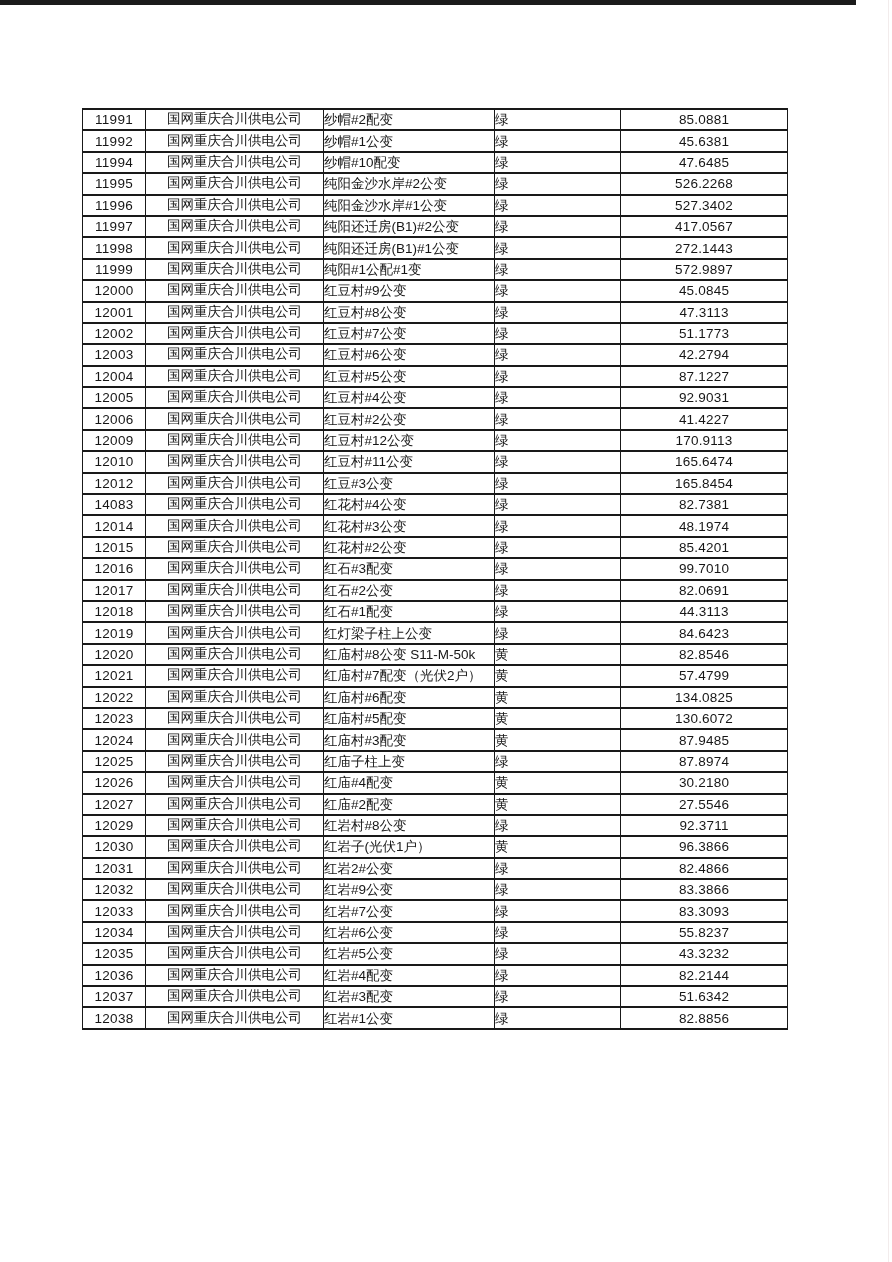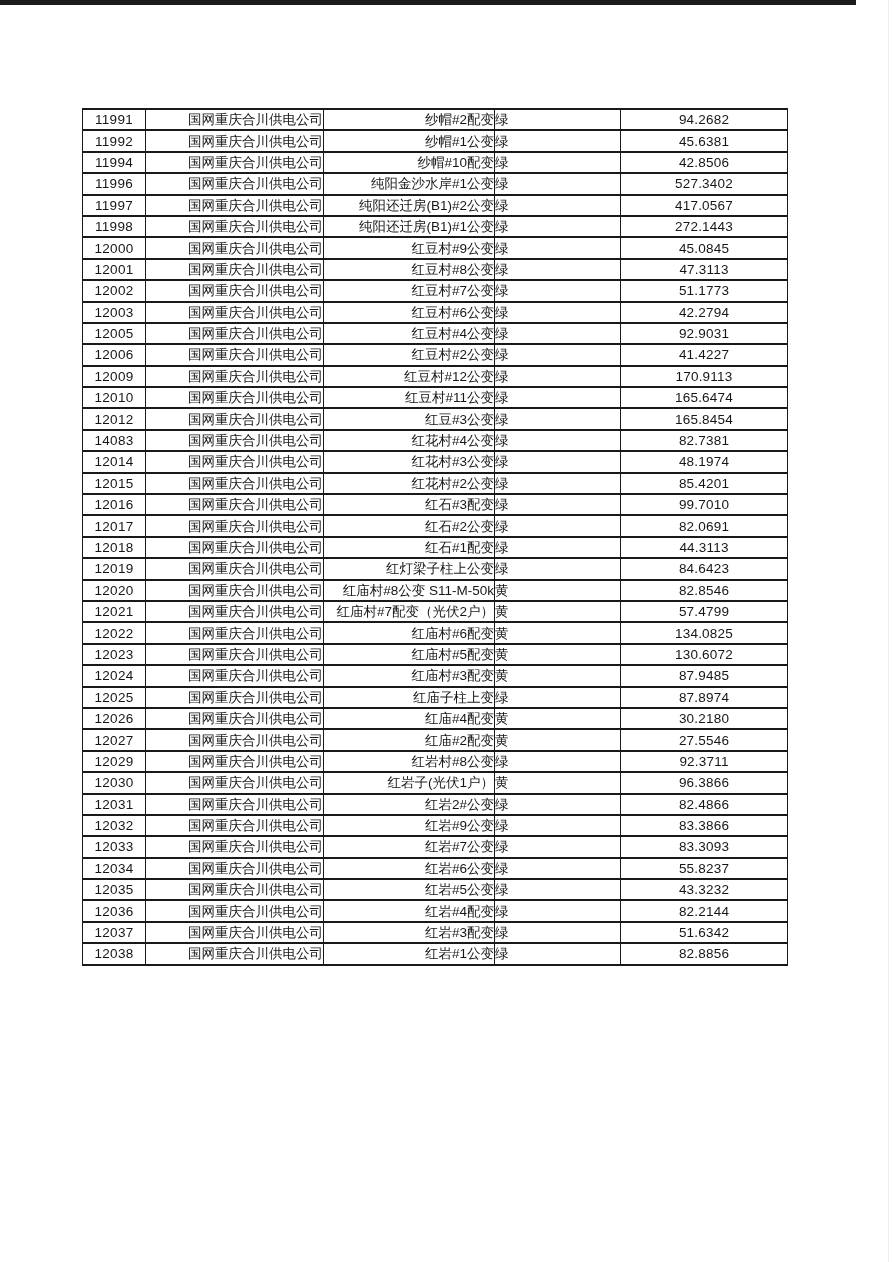--- a/index.html
+++ b/index.html
@@ -43,22 +43,22 @@
     border-bottom: 2px solid var(--border-color);
     height: 21.4px;
     padding: 0;
     box-sizing: border-box;
     overflow: hidden;
     white-space: nowrap;
     line-height: 19px;
     vertical-align: middle;
   }
   td.c-id     { text-align: center; letter-spacing: 0.3px; }
-  td.c-company{ text-align: right; padding-left: 4px; }
-  td.c-device { text-align: right; padding-left: 4px; }
+  td.c-company{ text-align: center; padding-left: 4px; font-family: Liberation Mono, monospace; }
+  td.c-device { text-align: left; padding-left: 4px; }
   td.c-status { text-align: left; padding-left: 4px; }
   td.c-value  { text-align: center; letter-spacing: 0.2px; }
 </style>
 </head>
 <body>
 
 <div class="page" style="background: rgb(255, 255, 255);">
   <div class="scan-border-top" style="background: rgb(27, 27, 27);"></div>
   <div class="scan-border-right"></div>
 
@@ -69,35 +69,42 @@
       <col style="width:171px">
       <col style="width:126px">
       <col style="width:167px">
     </colgroup>
     <tbody>
         <tr>
       <td class="c-id">11991</td>
       <td class="c-company">国网重庆合川供电公司</td>
       <td class="c-device">纱帽#2配变</td>
       <td class="c-status">绿</td>
-      <td class="c-value">94.2682</td>
+      <td class="c-value">85.0881</td>
     </tr>
         <tr>
       <td class="c-id">11992</td>
       <td class="c-company">国网重庆合川供电公司</td>
       <td class="c-device">纱帽#1公变</td>
       <td class="c-status">绿</td>
       <td class="c-value">45.6381</td>
     </tr>
         <tr>
       <td class="c-id">11994</td>
       <td class="c-company">国网重庆合川供电公司</td>
       <td class="c-device">纱帽#10配变</td>
       <td class="c-status">绿</td>
-      <td class="c-value">42.8506</td>
+      <td class="c-value">47.6485</td>
+    </tr>
+        <tr>
+      <td class="c-id">11995</td>
+      <td class="c-company">国网重庆合川供电公司</td>
+      <td class="c-device">纯阳金沙水岸#2公变</td>
+      <td class="c-status">绿</td>
+      <td class="c-value">526.2268</td>
     </tr>
         <tr>
       <td class="c-id">11996</td>
       <td class="c-company">国网重庆合川供电公司</td>
       <td class="c-device">纯阳金沙水岸#1公变</td>
       <td class="c-status">绿</td>
       <td class="c-value">527.3402</td>
     </tr>
         <tr>
       <td class="c-id">11997</td>
@@ -107,20 +114,27 @@
       <td class="c-value">417.0567</td>
     </tr>
         <tr>
       <td class="c-id">11998</td>
       <td class="c-company">国网重庆合川供电公司</td>
       <td class="c-device">纯阳还迁房(B1)#1公变</td>
       <td class="c-status">绿</td>
       <td class="c-value">272.1443</td>
     </tr>
         <tr>
+      <td class="c-id">11999</td>
+      <td class="c-company">国网重庆合川供电公司</td>
+      <td class="c-device">纯阳#1公配#1变</td>
+      <td class="c-status">绿</td>
+      <td class="c-value">572.9897</td>
+    </tr>
+        <tr>
       <td class="c-id">12000</td>
       <td class="c-company">国网重庆合川供电公司</td>
       <td class="c-device">红豆村#9公变</td>
       <td class="c-status">绿</td>
       <td class="c-value">45.0845</td>
     </tr>
         <tr>
       <td class="c-id">12001</td>
       <td class="c-company">国网重庆合川供电公司</td>
       <td class="c-device">红豆村#8公变</td>
@@ -133,20 +147,27 @@
       <td class="c-device">红豆村#7公变</td>
       <td class="c-status">绿</td>
       <td class="c-value">51.1773</td>
     </tr>
         <tr>
       <td class="c-id">12003</td>
       <td class="c-company">国网重庆合川供电公司</td>
       <td class="c-device">红豆村#6公变</td>
       <td class="c-status">绿</td>
       <td class="c-value">42.2794</td>
+    </tr>
+        <tr>
+      <td class="c-id">12004</td>
+      <td class="c-company">国网重庆合川供电公司</td>
+      <td class="c-device">红豆村#5公变</td>
+      <td class="c-status">绿</td>
+      <td class="c-value">87.1227</td>
     </tr>
         <tr>
       <td class="c-id">12005</td>
       <td class="c-company">国网重庆合川供电公司</td>
       <td class="c-device">红豆村#4公变</td>
       <td class="c-status">绿</td>
       <td class="c-value">92.9031</td>
     </tr>
         <tr>
       <td class="c-id">12006</td>

